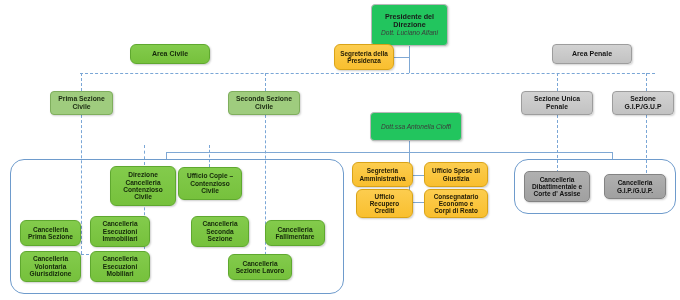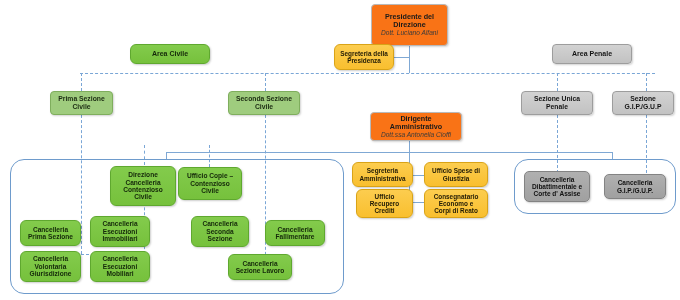--- a/index.html
+++ b/index.html
@@ -66,21 +66,21 @@
     z-index: 5;
     line-height: 1.12;
     padding: 2px 3px;
   }
   .node .line {
     display: block;
     width: 100%;
   }
 
   .node-white {
-    background: #f97316;
+    background: #22c55e;
     border: 1px solid #b9b9b9;
     border-radius: 4px;
     color: #1a1a1a;
     font-size: 7.2px;
     font-weight: bold;
     box-shadow: 1px 1px 2px rgba(0,0,0,0.17);
   }
   .node-white .sub {
     font-style: italic;
     font-weight: normal;
@@ -212,21 +212,20 @@
     <span class="line">Sezione Unica</span>
     <span class="line">Penale</span>
   </div>
 
   <div class="node node-gray" style="left:612px; top:91px; width:62px; height:24px;">
     <span class="line">Sezione</span>
     <span class="line">G.I.P./G.U.P</span>
   </div>
 
   <div class="node node-white" style="left:370px; top:112px; width:92px; height:29px;">
-    <span class="line">Dirigente Amministrativo</span>
     <span class="line sub">Dott.ssa Antonella Cioffi</span>
   </div>
 
   <div class="node node-green" style="left:110px; top:166px; width:66px; height:40px;">
     <span class="line">Direzione</span>
     <span class="line">Cancelleria</span>
     <span class="line">Contenzioso</span>
     <span class="line">Civile</span>
   </div>
 

